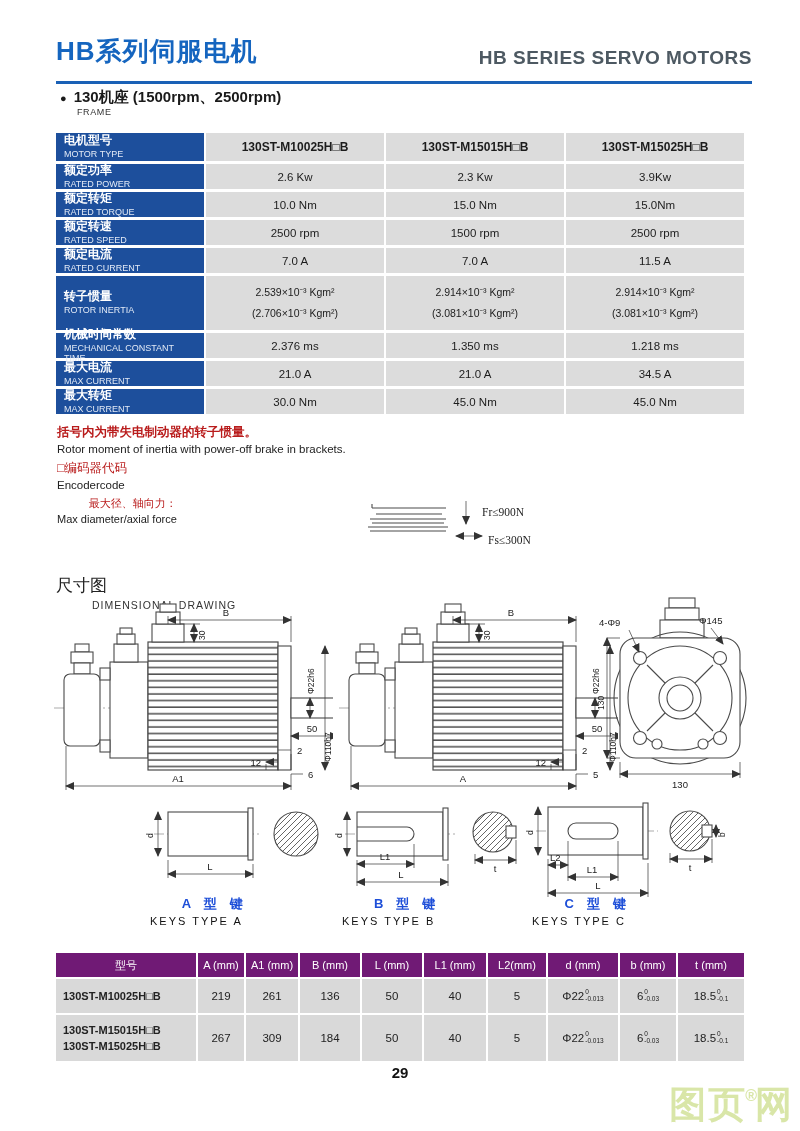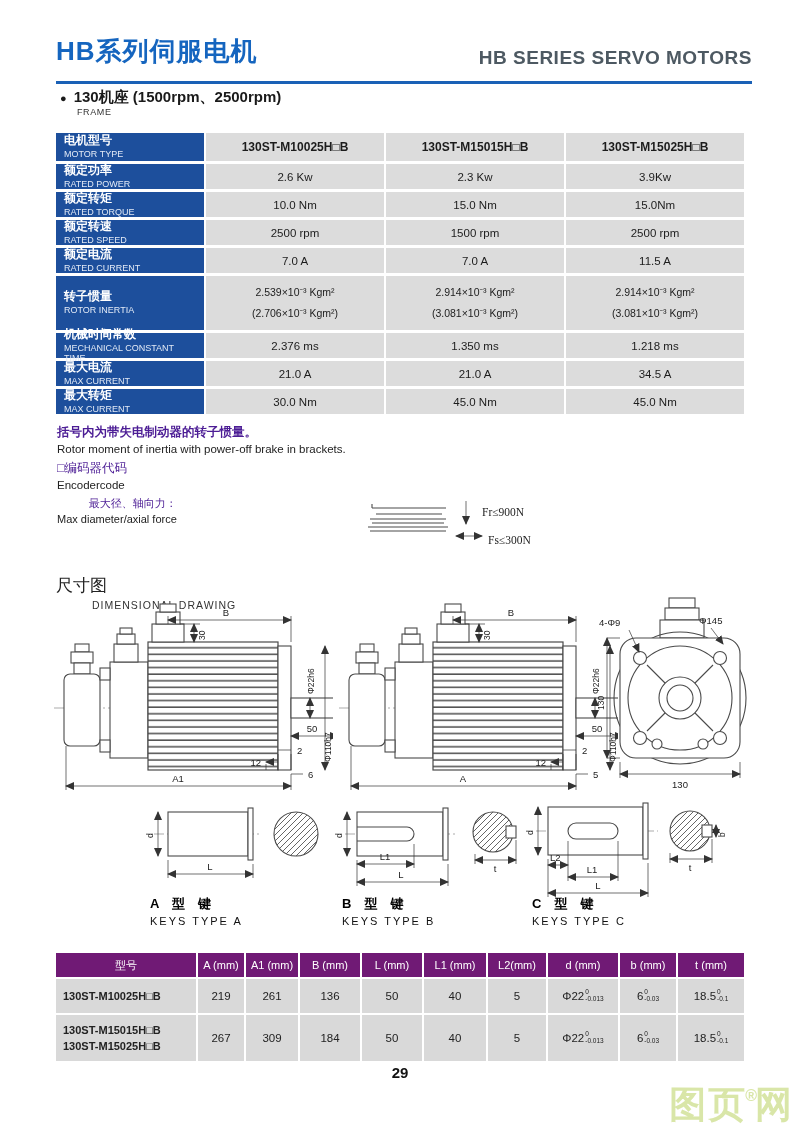--- a/index.html
+++ b/index.html
@@ -22,36 +22,36 @@
         gap:3px 2px;}
   .lbl{background:#1d4f9c;color:#fff;padding:2px 8px;display:flex;flex-direction:column;justify-content:center;}
   .lbl .zh{font-size:12px;font-weight:600;line-height:1.15;}
   .lbl .en{font-size:9px;color:#e2eaf6;line-height:1.15;margin-top:1px;}
   .val{background:#dcdcdc;display:flex;align-items:center;justify-content:center;
        font-size:11.5px;color:#1c1c1c;text-align:center;}
   .val.model{font-weight:bold;font-size:12px;}
   .val.multi{white-space:pre-line;line-height:2.0;font-size:10.5px;}
   
   .note{position:absolute;left:57px;}
-  .note .zh{font-size:12.5px;font-weight:bold;color:#4c1d95;}
+  .note .zh{font-size:12.5px;font-weight:bold;color:#b91c1c;}
   .note .zh.norm{font-weight:normal;font-size:12.5px;}
   .note .en{font-size:11.5px;color:#222;margin-top:2px;}
   .n1{top:424px;} .n2{top:460px;} .n3{top:496px;text-align:right;}
   .n3 .zh{font-weight:normal;font-size:11px;} .n3 .en{font-size:11px;}
   
   .force{position:absolute;left:358px;top:496px;}
   
   .dimsec{position:absolute;left:56px;top:545px;margin-top:29px;}
   .dimsec .zh{font-size:17px;color:#222;}
   .dimsec .en{font-size:10.5px;color:#333;letter-spacing:1px;margin-top:2px;padding-left:36px;}
   .draw{position:absolute;}
   .d1{left:48px;top:592px;} .d2{left:333px;top:592px;} .d3{left:595px;top:592px;}
   .ka{left:138px;top:798px;} .kb{left:333px;top:798px;} .kc{left:518px;top:795px;}
   .keycap{position:absolute;top:895px;}
-  .keycap .zh{font-size:13px;font-weight:600;color:#000000;}
+  .keycap .zh{font-size:13px;font-weight:600;color:#1d4ed8;text-align:right;}
   .keycap .en{font-size:11px;letter-spacing:2px;color:#111;margin-top:2px;}
   .capa{left:150px;} .capb{left:342px;} .capc{left:532px;}
   
   .ln{stroke:#4a4a4a;fill:none;stroke-width:1.1;}
   .wf{stroke:#4a4a4a;fill:#fff;stroke-width:1.1;}
   .finbody{stroke:#4a4a4a;stroke-width:1.2;}
   .cl{stroke:#888;stroke-width:.7;stroke-dasharray:10 3 2 3;fill:none;}
   .dim{stroke:#333;stroke-width:.7;fill:none;}
   svg text{font-family:"Liberation Sans",sans-serif;font-size:9.5px;fill:#222;}
   svg text.rot{font-size:8.5px;}

